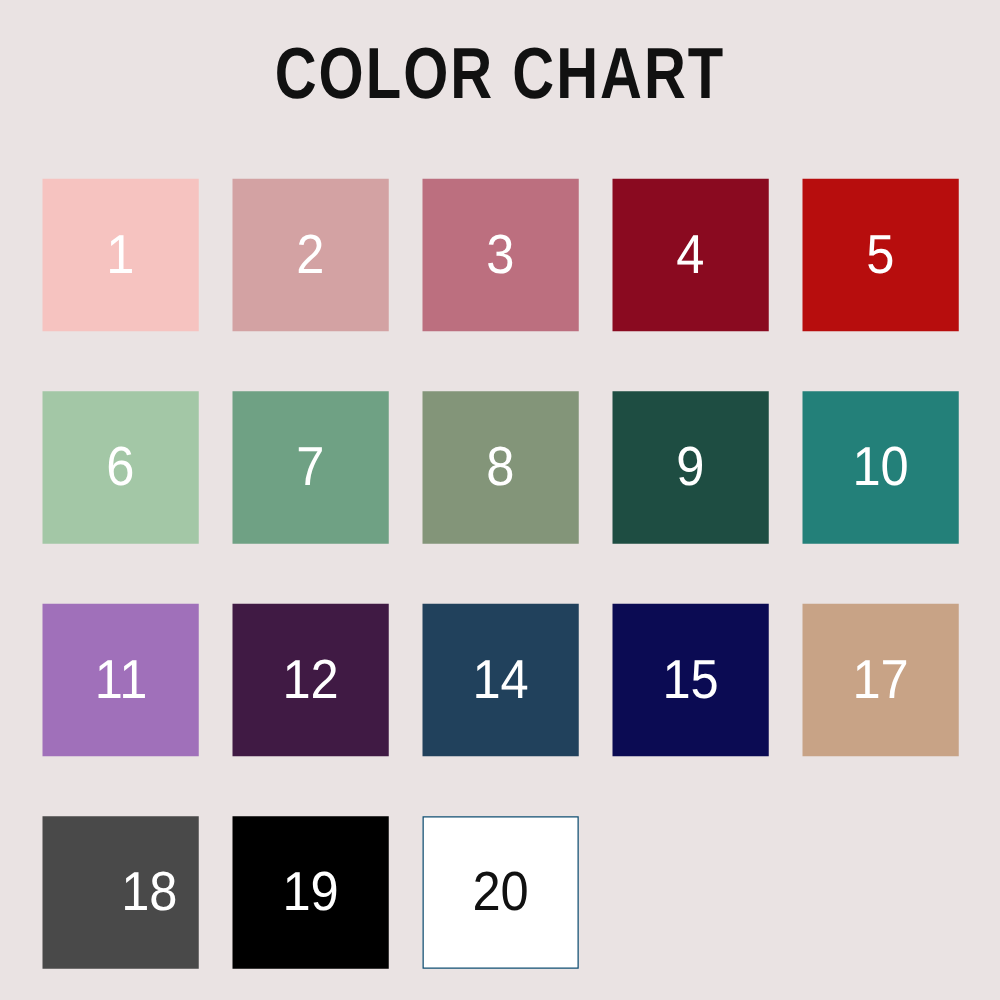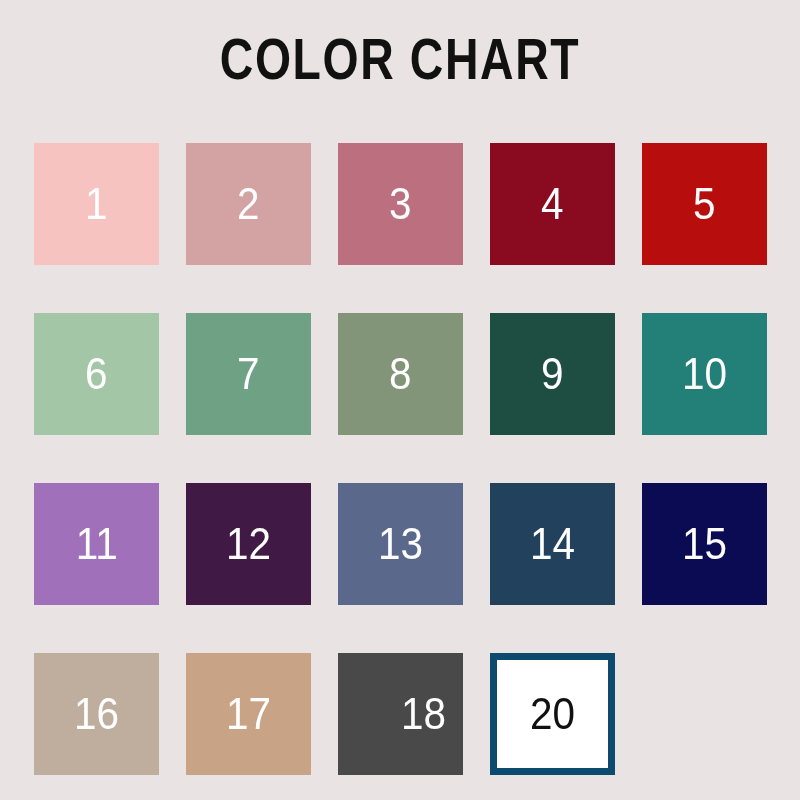--- a/index.html
+++ b/index.html
@@ -66,21 +66,21 @@
     font-family: "Liberation Sans", sans-serif;
     font-weight: normal;
     font-size: 44px;
     line-height: 44px;
     letter-spacing: 0px;
     user-select: none;
     transform: scaleX(0.92);
   }
 
   .swatch.has-border {
-    border: 7px solid #0c4a6e;
+    border: 1px solid #0c4a6e;
   }
 </style>
 </head>
 <body style="background: rgb(234, 227, 227);">
 
 <div id="chart-page" style="background: rgb(234, 227, 227);">
 
   <div id="chart-title" style="color: rgb(17, 17, 17);">COLOR CHART</div>
 
   <div id="swatch-grid">
@@ -113,36 +113,33 @@
       </div>
       <div class="swatch" style="background: rgb(35, 128, 121);">
         <span class="swatch-number" style="color: rgb(255, 255, 255);">10</span>
       </div>
       <div class="swatch" style="background: rgb(160, 112, 186); align-items: center;">
         <span class="swatch-number" style="color: rgb(255, 255, 255);">11</span>
       </div>
       <div class="swatch" style="background: rgb(64, 26, 68); text-align: right;">
         <span class="swatch-number" style="color: rgb(255, 255, 255);">12</span>
       </div>
-      <div class="swatch" style="background: rgb(90, 104, 140);">
-        <span class="swatch-number" style="color: rgb(255, 255, 255);">13</span>
-      </div>
       <div class="swatch" style="background: rgb(33, 65, 92);">
         <span class="swatch-number" style="color: rgb(255, 255, 255);">14</span>
       </div>
       <div class="swatch" style="background: rgb(11, 11, 83);">
         <span class="swatch-number" style="color: rgb(255, 255, 255);">15</span>
       </div>
-      <div class="swatch" style="background: rgb(191, 174, 158);">
-        <span class="swatch-number" style="color: rgb(255, 255, 255);">16</span>
-      </div>
       <div class="swatch" style="background: rgb(200, 163, 134); justify-content: center;">
         <span class="swatch-number" style="color: rgb(255, 255, 255);">17</span>
       </div>
       <div class="swatch" style="background: rgb(73, 73, 73); padding-left: 46px;">
         <span class="swatch-number" style="color: rgb(255, 255, 255);">18</span>
+      </div>
+      <div class="swatch" style="background: rgb(0, 0, 0);">
+        <span class="swatch-number" style="color: rgb(255, 255, 255);">19</span>
       </div>
       <div class="swatch has-border" style="background: rgb(255, 255, 255);">
         <span class="swatch-number" style="color: rgb(17, 17, 17);">20</span>
       </div>
     </div>
 
 </div>
 
 </body></html>

